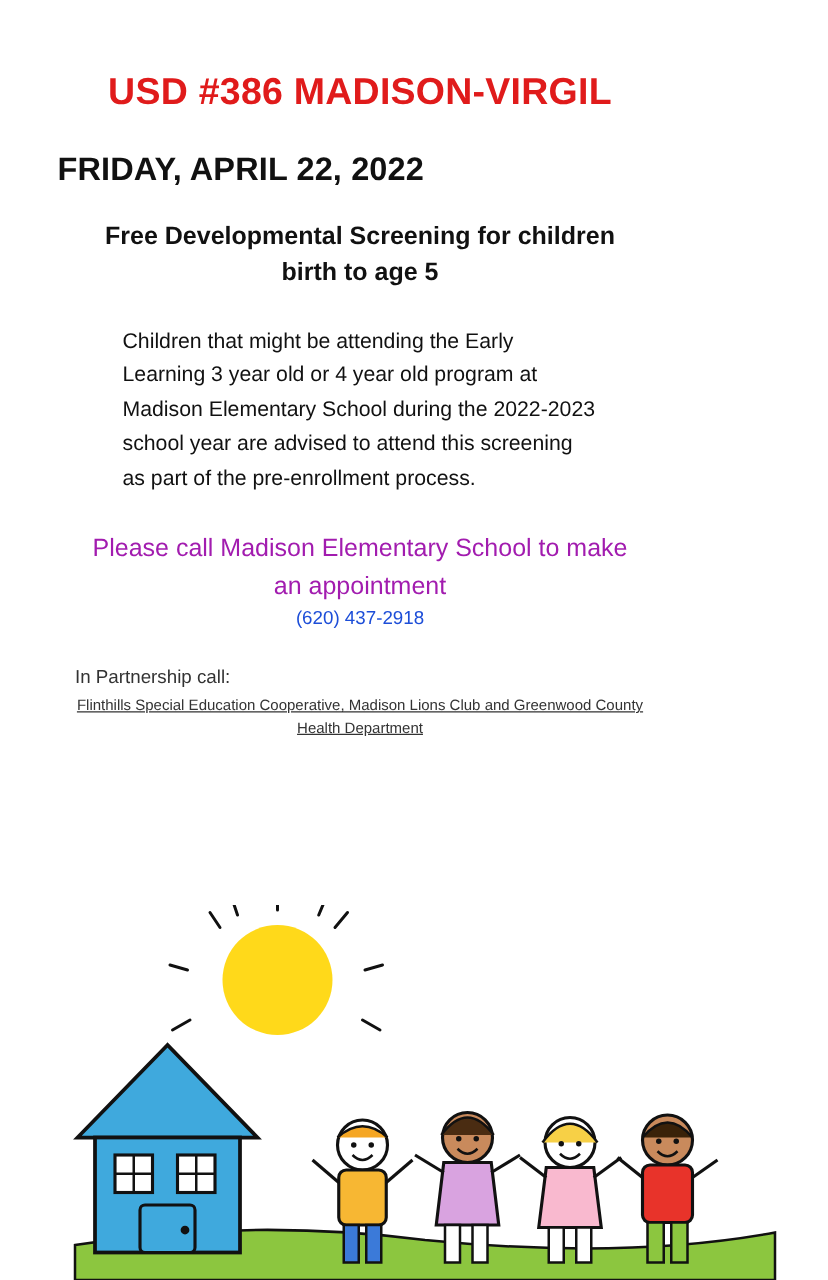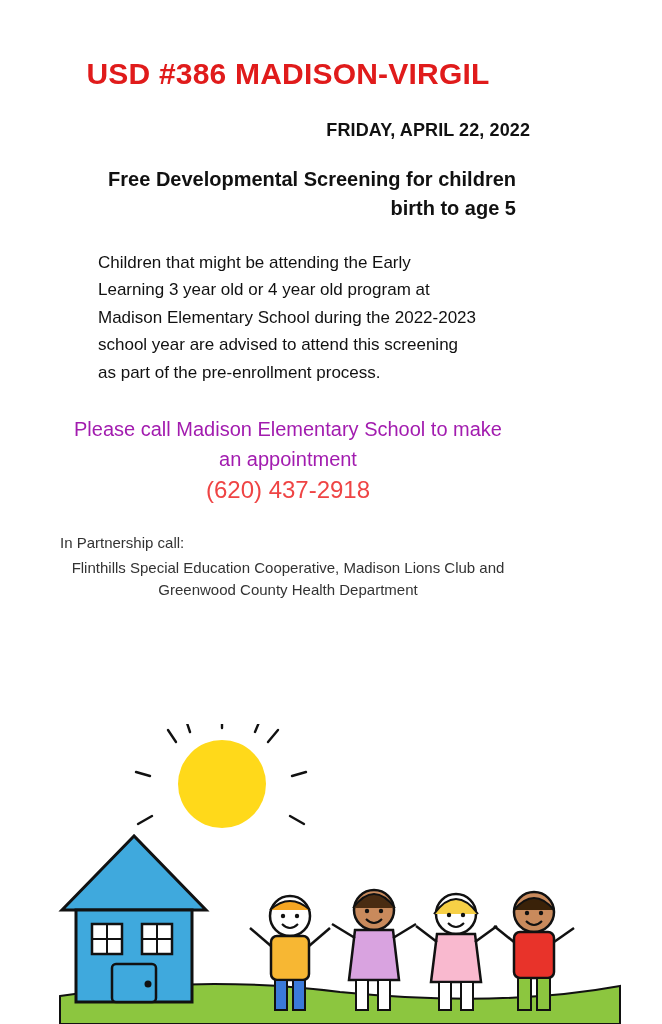--- a/index.html
+++ b/index.html
@@ -28,29 +28,29 @@
   .title-line {
     color: #e01b1b;
     font-weight: bold;
     font-size: 30px;
     line-height: 1.32;
     letter-spacing: 0.2px;
     font-family: "Liberation Sans", sans-serif;
     text-transform: uppercase;
   }
   .date-line {
-    text-align: right;
+    text-align: left;
     font-weight: bold;
-    font-size: 18px;
+    font-size: 26px;
     color: #111111;
     margin-top: 26px;
     letter-spacing: 0.1px;
   }
   .subhead {
-    text-align: right;
+    text-align: center;
     font-weight: bold;
     font-size: 20px;
     line-height: 1.45;
     color: #111111;
     margin-top: 24px;
     padding: 0 14px;
   }
   .body-text {
     font-size: 17px;
     line-height: 1.62;
@@ -61,37 +61,38 @@
   .call-text {
     text-align: center;
     font-size: 20px;
     line-height: 1.5;
     color: #a21caf;
     margin-top: 28px;
     padding: 0 26px;
   }
   .phone {
     text-align: center;
-    font-size: 24px;
-    color: #ef4444;
+    font-size: 15px;
+    color: #1d4ed8;
     margin-top: 2px;
   }
   .partner-label {
     font-size: 15px;
     color: #333333;
     margin-top: 30px;
     padding-left: 14px;
   }
   .partner-names {
     text-align: center;
-    font-size: 15px;
+    font-size: 12px;
     line-height: 1.45;
     color: #333333;
     margin-top: 6px;
     padding: 0 10px;
+    text-decoration: underline;
   }
   .art {
     position: absolute;
     left: 0;
     bottom: 0;
     width: 662px;
     height: 300px;
   }
 </style>
 </head>

